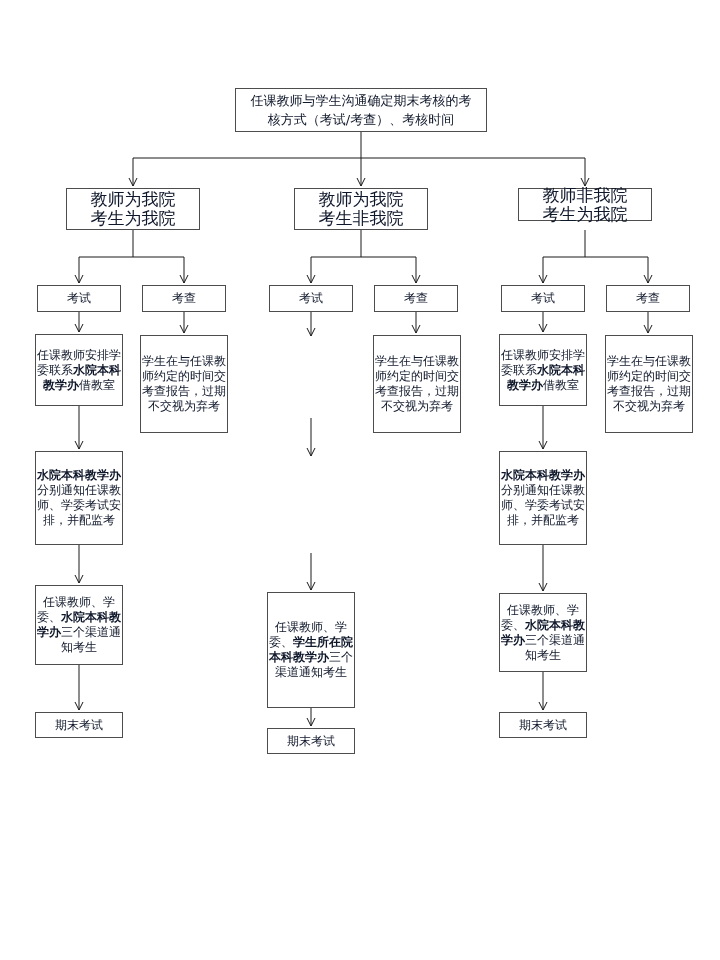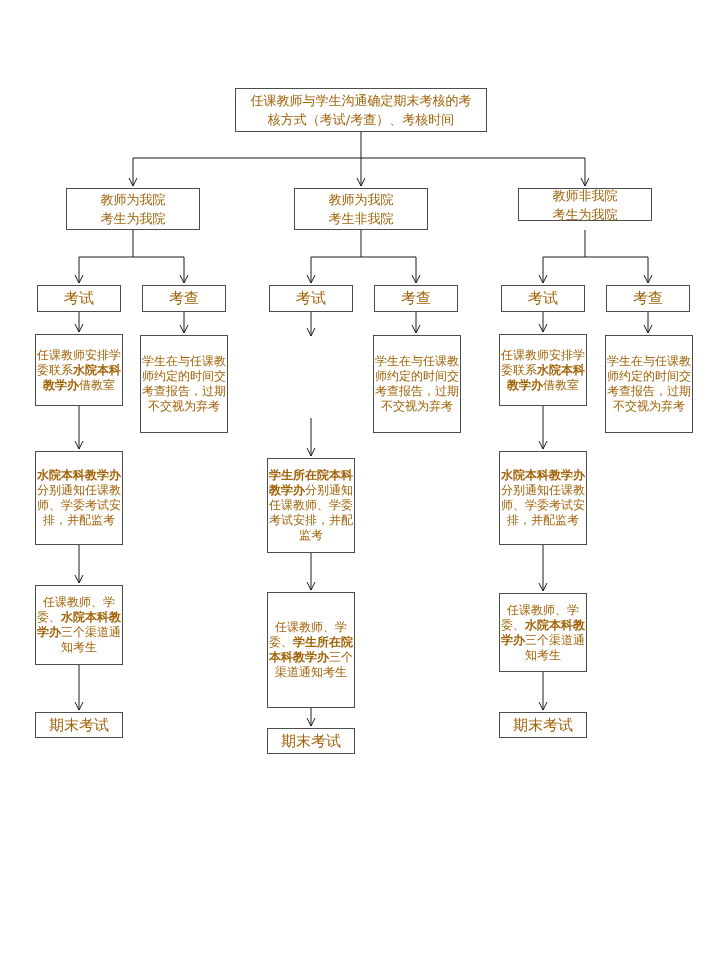--- a/index.html
+++ b/index.html
@@ -1,25 +1,25 @@
 <!DOCTYPE html>
 <html><head>
 <meta charset="utf-8">
 <style>
   *{box-sizing:border-box;margin:0;padding:0}
   html,body{background:#fff}
   .canvas{position:relative;width:720px;height:960px;background:#ffffff;
-          font-family:"DejaVu Sans",sans-serif;color:#a16207;overflow:hidden}
+          font-family:"DejaVu Sans",sans-serif;color:#0f172a;overflow:hidden}
   svg.wires{position:absolute;left:0;top:0;pointer-events:none}
   .node{position:absolute;border:1px solid #4d4d4d;background:#ffffff;
         display:flex;align-items:center;justify-content:center;text-align:center}
   .node .txt{display:inline}
   .root{font-size:13px;line-height:19px;padding:0 13px}
-  .cond{font-size:13px;line-height:19px;white-space:pre-line}
-  .lbl{font-size:15px}
+  .cond{font-size:17px;line-height:19px;white-space:pre-line}
+  .lbl{font-size:12px}
   .proc{font-size:12px;line-height:15px;padding:0 0}
   .proc b{font-weight:bold}
 </style>
 </head>
 <body>
 
 <div class="canvas">
 
   <svg class="wires" width="720" height="960" viewBox="0 0 720 960">
     <defs>
@@ -115,23 +115,20 @@
   <div class="node proc" style="left:35px;top:585px;width:88px;height:80px">
     <span class="txt"><span>任课教师、学委、</span><b>水院本科教学办</b><span>三个渠道通知考生</span></span>
   </div>
   <div class="node lbl" style="left:35px;top:712px;width:88px;height:26px">
     <span class="txt">期末考试</span>
   </div>
   <div class="node proc" style="left:140px;top:335px;width:88px;height:98px">
     <span class="txt">学生在与任课教师约定的时间交考查报告，过期不交视为弃考</span>
   </div>
 
-  <div class="node proc" style="left:267px;top:458px;width:88px;height:95px">
-    <span class="txt"><span></span><b>学生所在院本科教学办</b><span>分别通知任课教师、学委考试安排，并配监考</span></span>
-  </div>
   <div class="node proc" style="left:267px;top:592px;width:88px;height:116px">
     <span class="txt"><span>任课教师、学委、</span><b>学生所在院本科教学办</b><span>三个渠道通知考生</span></span>
   </div>
   <div class="node lbl" style="left:267px;top:728px;width:88px;height:26px">
     <span class="txt">期末考试</span>
   </div>
   <div class="node proc" style="left:373px;top:335px;width:88px;height:98px">
     <span class="txt">学生在与任课教师约定的时间交考查报告，过期不交视为弃考</span>
   </div>
 

